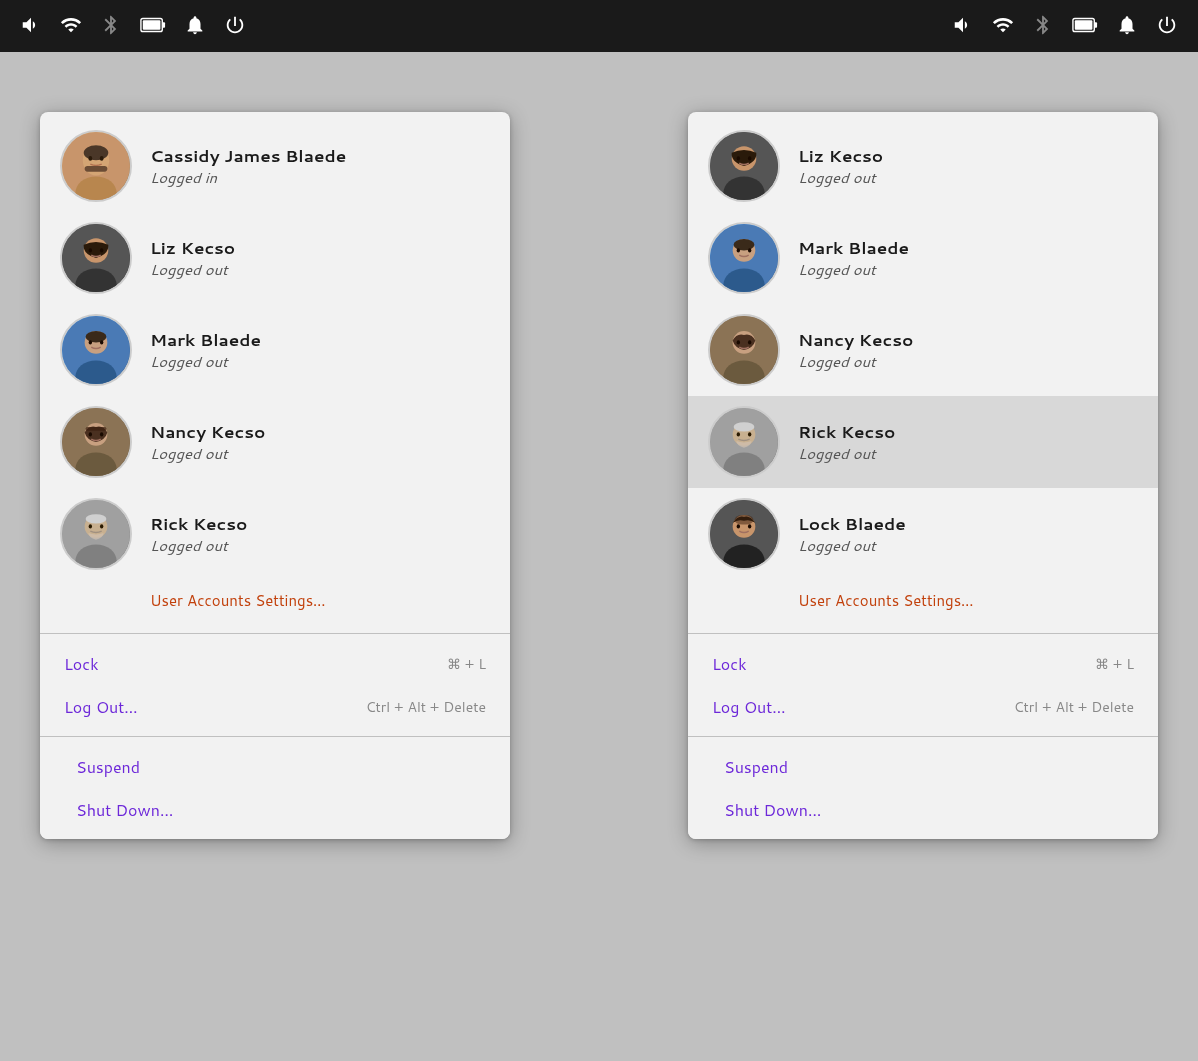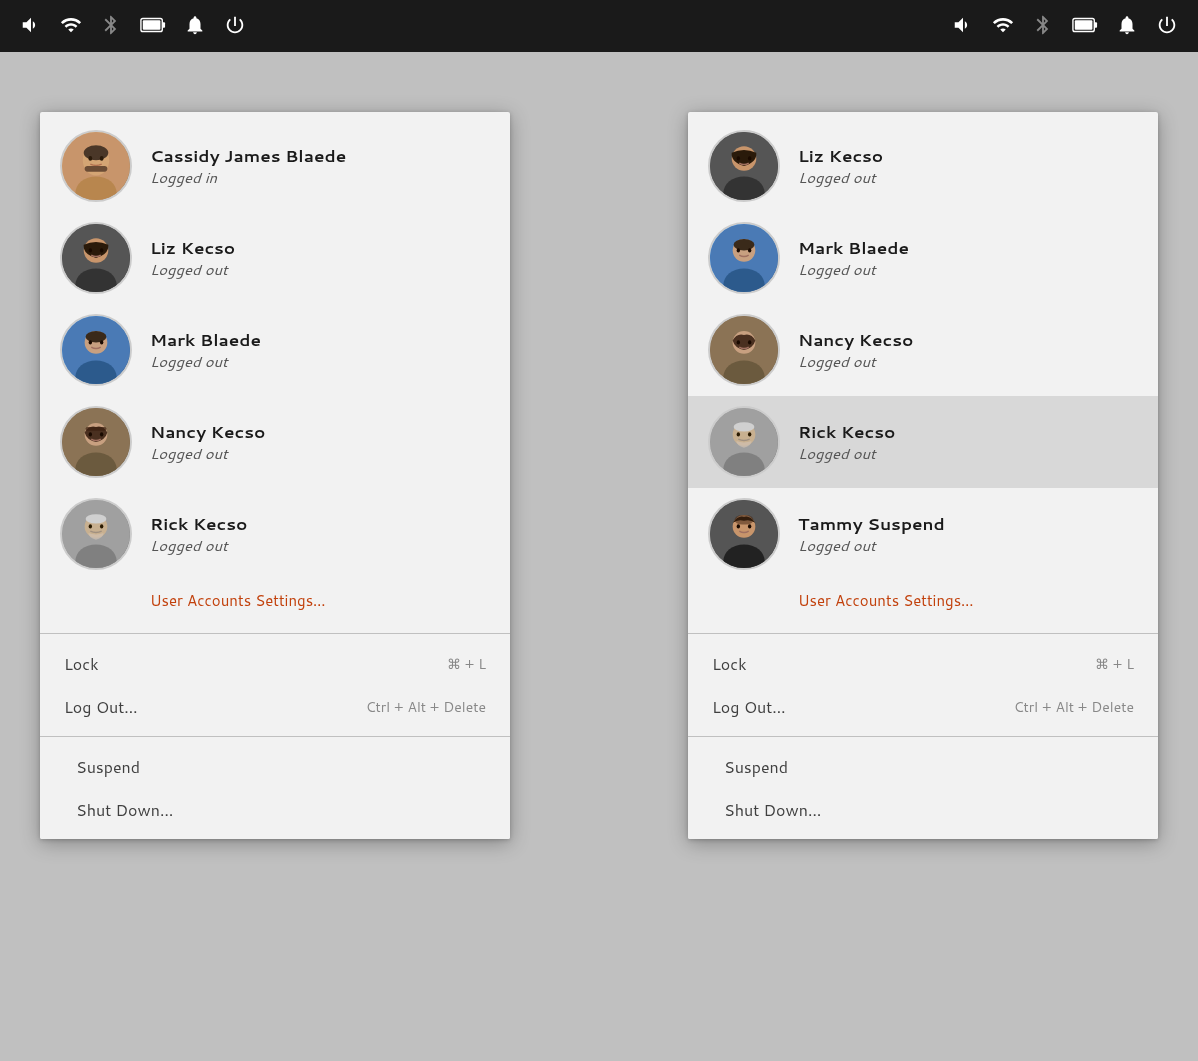--- a/index.html
+++ b/index.html
@@ -55,21 +55,21 @@
       gap: 0;
       width: 100%;
       padding: 60px 40px 20px 40px;
       justify-content: space-between;
       align-items: flex-start;
     }
 
     
     .dropdown-panel {
       background: #f2f2f2;
-      border-radius: 2px;
+      border-radius: 8px;
       box-shadow: 0 4px 20px rgba(0,0,0,0.3), 0 1px 4px rgba(0,0,0,0.2);
       width: 470px;
       overflow: hidden;
       position: relative;
     }
 
     
     .dropdown-panel::before {
       content: '';
       position: absolute;
@@ -163,21 +163,21 @@
       display: flex;
       align-items: center;
       justify-content: space-between;
       padding: 10px 24px;
       font-size: 16px;
       color: #1a1a1a;
       cursor: pointer;
     }
     .action-label {
       font-size: 16px;
-      color: #404040;
+      color: #6d28d9;
     }
     .action-shortcut {
       font-size: 14px;
       color: #888;
     }
 
     
     .power-section {
       padding: 8px 12px;
       background: #f2f2f2;
@@ -474,21 +474,21 @@
               <circle cx="36" cy="28" r="12" fill="#c8956b"></circle>
               <ellipse cx="36" cy="65" rx="22" ry="18" fill="#222"></ellipse>
               <path d="M24 24 Q30 16 36 18 Q42 16 48 24 Q42 20 36 22 Q30 20 24 24Z" fill="#2a1a0a"></path>
               <ellipse cx="30" cy="28" rx="1.8" ry="2.2" fill="#1a0a00"></ellipse>
               <ellipse cx="42" cy="28" rx="1.8" ry="2.2" fill="#1a0a00"></ellipse>
               <path d="M31 33 Q36 36 41 33" stroke="#a07060" stroke-width="1.5" fill="none"></path>
               <rect x="26" y="16" width="20" height="10" rx="8" fill="#3a2010" opacity="0.5"></rect>
             </svg>
           </div>
           <div class="user-info">
-            <div class="user-name">Tammy Suspend</div>
+            <div class="user-name">Lock Blaede</div>
             <div class="user-status">Logged out</div>
           </div>
         </div>
 
         <div class="settings-link">User Accounts Settings…</div>
       </div>
 
       <div class="divider"></div>
 
       <div class="actions-section">

